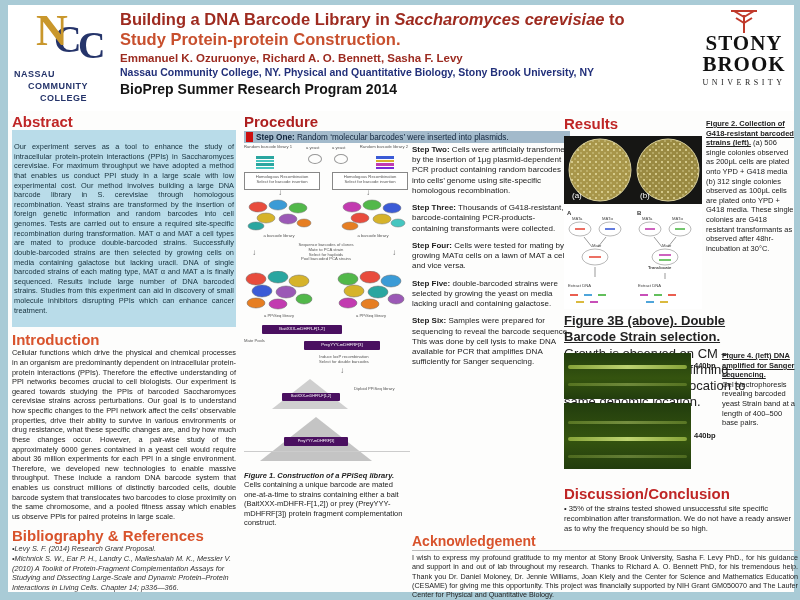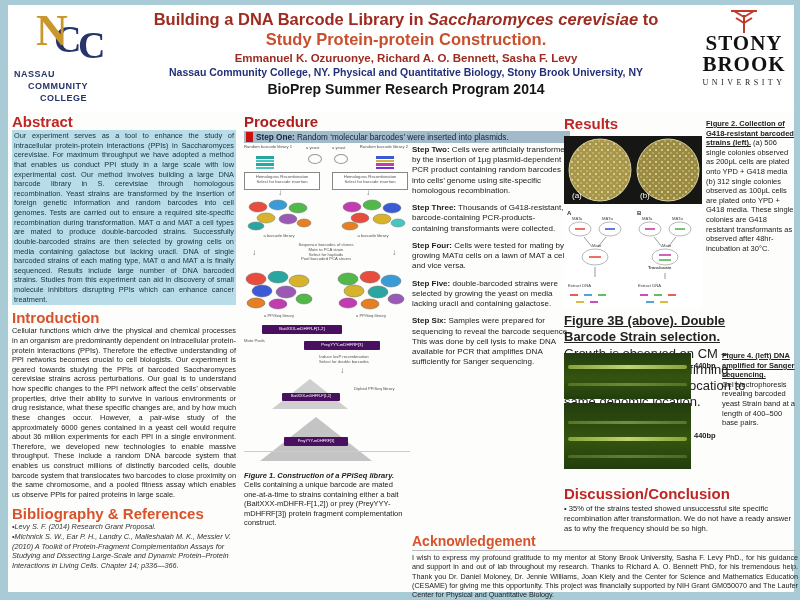--- a/index.html
+++ b/index.html
@@ -11,42 +11,42 @@
   .hdr{position:absolute;left:0;top:0;width:786px;height:106px;background:#fff;}
   .ncc{position:absolute;left:6px;top:6px;width:104px;height:96px;}
   .ncc .ltr{font-family:"Liberation Serif",serif;font-weight:bold;position:absolute;}
   .ncc .n{color:#c9972c;font-size:44px;left:22px;top:-6px;z-index:2;}
   .ncc .c1{color:#25346a;font-size:38px;left:40px;top:6px;z-index:1;}
   .ncc .c2{color:#25346a;font-size:38px;left:64px;top:12px;z-index:3;}
   .ncc .nm{position:absolute;color:#25346a;font-size:9px;letter-spacing:.5px;font-weight:bold;}
   .ncc .nm1{left:0;top:58px;}
   .ncc .nm2{left:14px;top:70px;}
   .ncc .nm3{left:26px;top:82px;}
-  .ttl{position:absolute;left:112px;top:4px;width:572px;text-align:center;}
+  .ttl{position:absolute;left:112px;top:4px;width:572px;}
   .t1{font-size:16.5px;font-weight:bold;color:#9e2b20;line-height:1.25;}
   .t1 .it{font-style:italic;}
   .t2{font-size:16.5px;font-weight:bold;color:#c8502e;line-height:1.2;}
   .auth{font-size:11.5px;font-weight:bold;color:#9c2b20;margin-top:3px;}
   .affil{font-size:10.5px;font-weight:bold;color:#22307a;margin-top:2px;}
   .prog{font-size:14px;font-weight:bold;color:#151515;margin-top:3px;}
   .sbu{position:absolute;left:688px;top:2px;width:96px;text-align:center;font-family:"Liberation Serif",serif;color:#111;}
   .sbu .l1,.sbu .l2{font-size:21px;font-weight:bold;letter-spacing:1px;line-height:1.0;}
   .sbu .l3{font-size:8px;letter-spacing:3.5px;margin-top:3px;color:#222;}
   .sbu svg{display:block;margin:0 auto;}
 
   
   .sh{font-size:15px;font-weight:bold;}
   .red{color:#bf2626;}
   .org{color:#d8532c;}
   .dred{color:#ad1f1f;}
 
   
   .colL{position:absolute;left:4px;top:108px;width:224px;}
   .body-sm{font-size:7.4px;line-height:1.3;color:#222;text-align:justify;}
-  .abs-bg{background:#b9dce9;color:#16303c;padding:1px 2px;}
+  .abs-bg{background:#b9dce9;color:#16303c;padding:12px 2px;}
   .bib{font-size:7.3px;line-height:1.32;color:#333;font-style:italic;font-weight:normal;}
   .bib div{margin-bottom:1px;}
 
   
   .colM{position:absolute;left:236px;top:108px;width:326px;}
   .stepbar{margin-top:1px;background:#a3bacb;color:#10233a;font-size:8.2px;padding:1px 2px;display:flex;align-items:center;}
   .redsq{width:7px;height:10px;background:#cc0f0f;margin-right:3px;flex:0 0 auto;}
   .b{font-weight:bold;}
   .mrow{display:flex;margin-top:2px;}
   .diagwrap{width:164px;flex:0 0 auto;}

